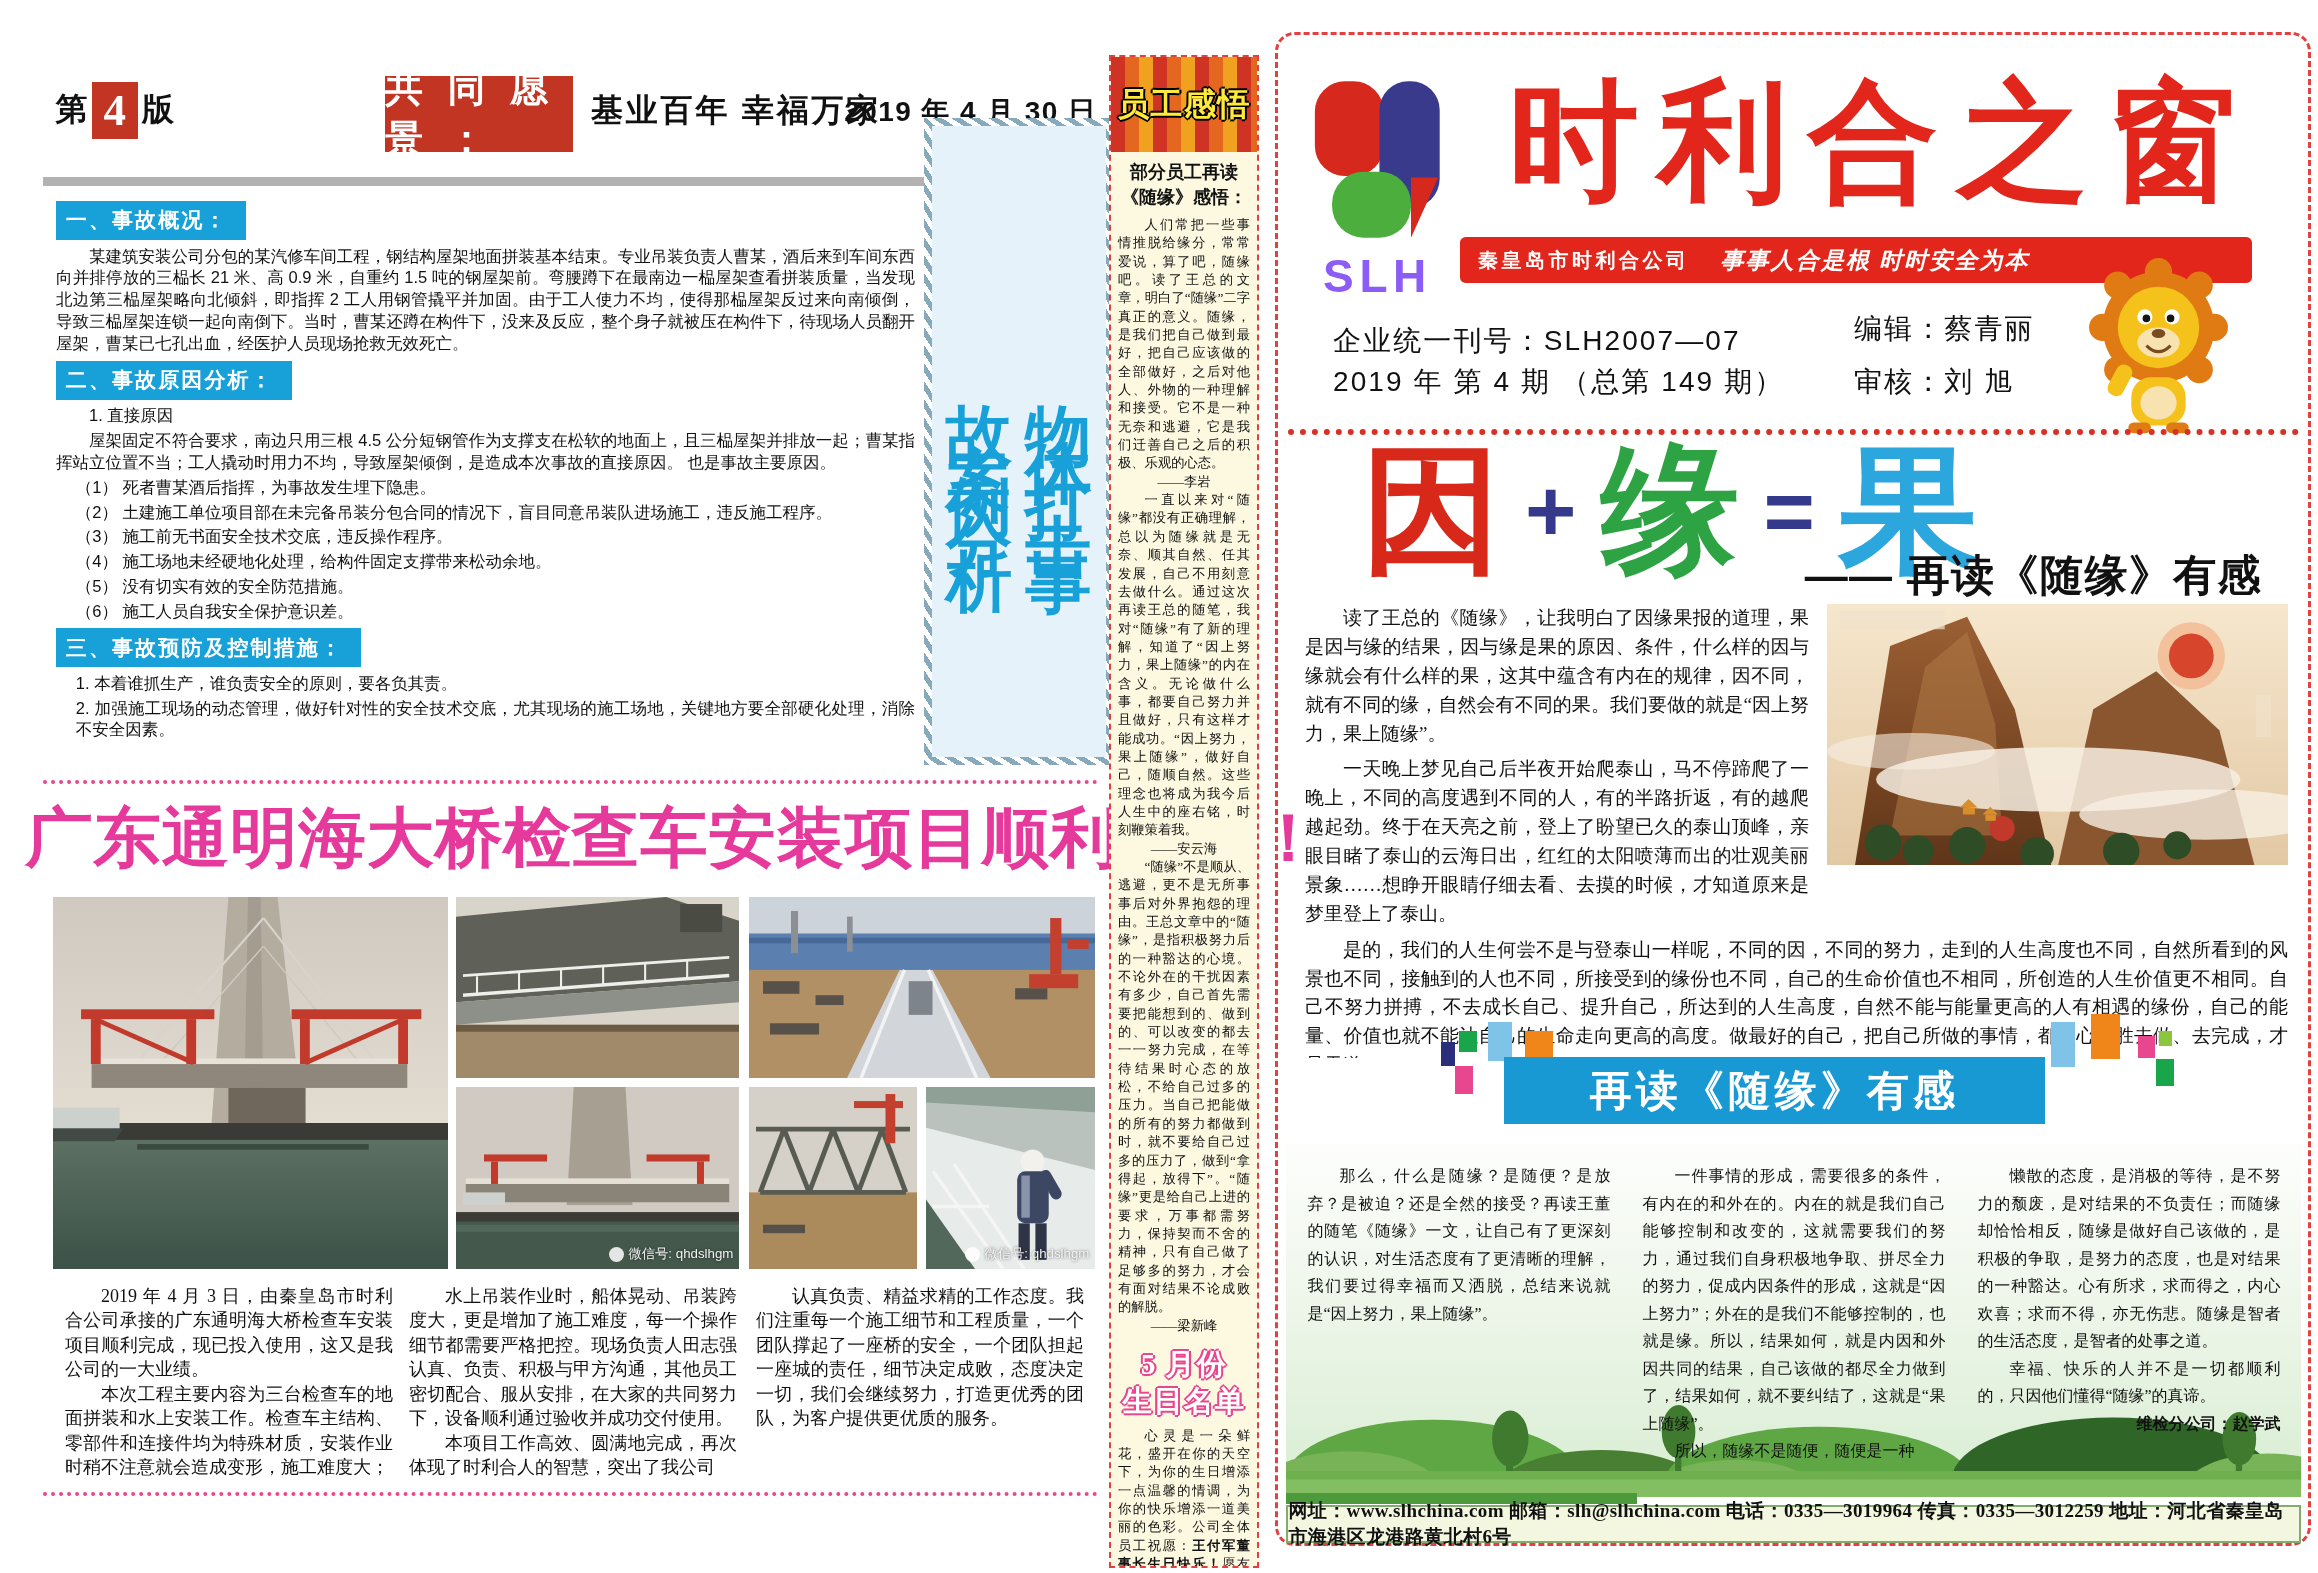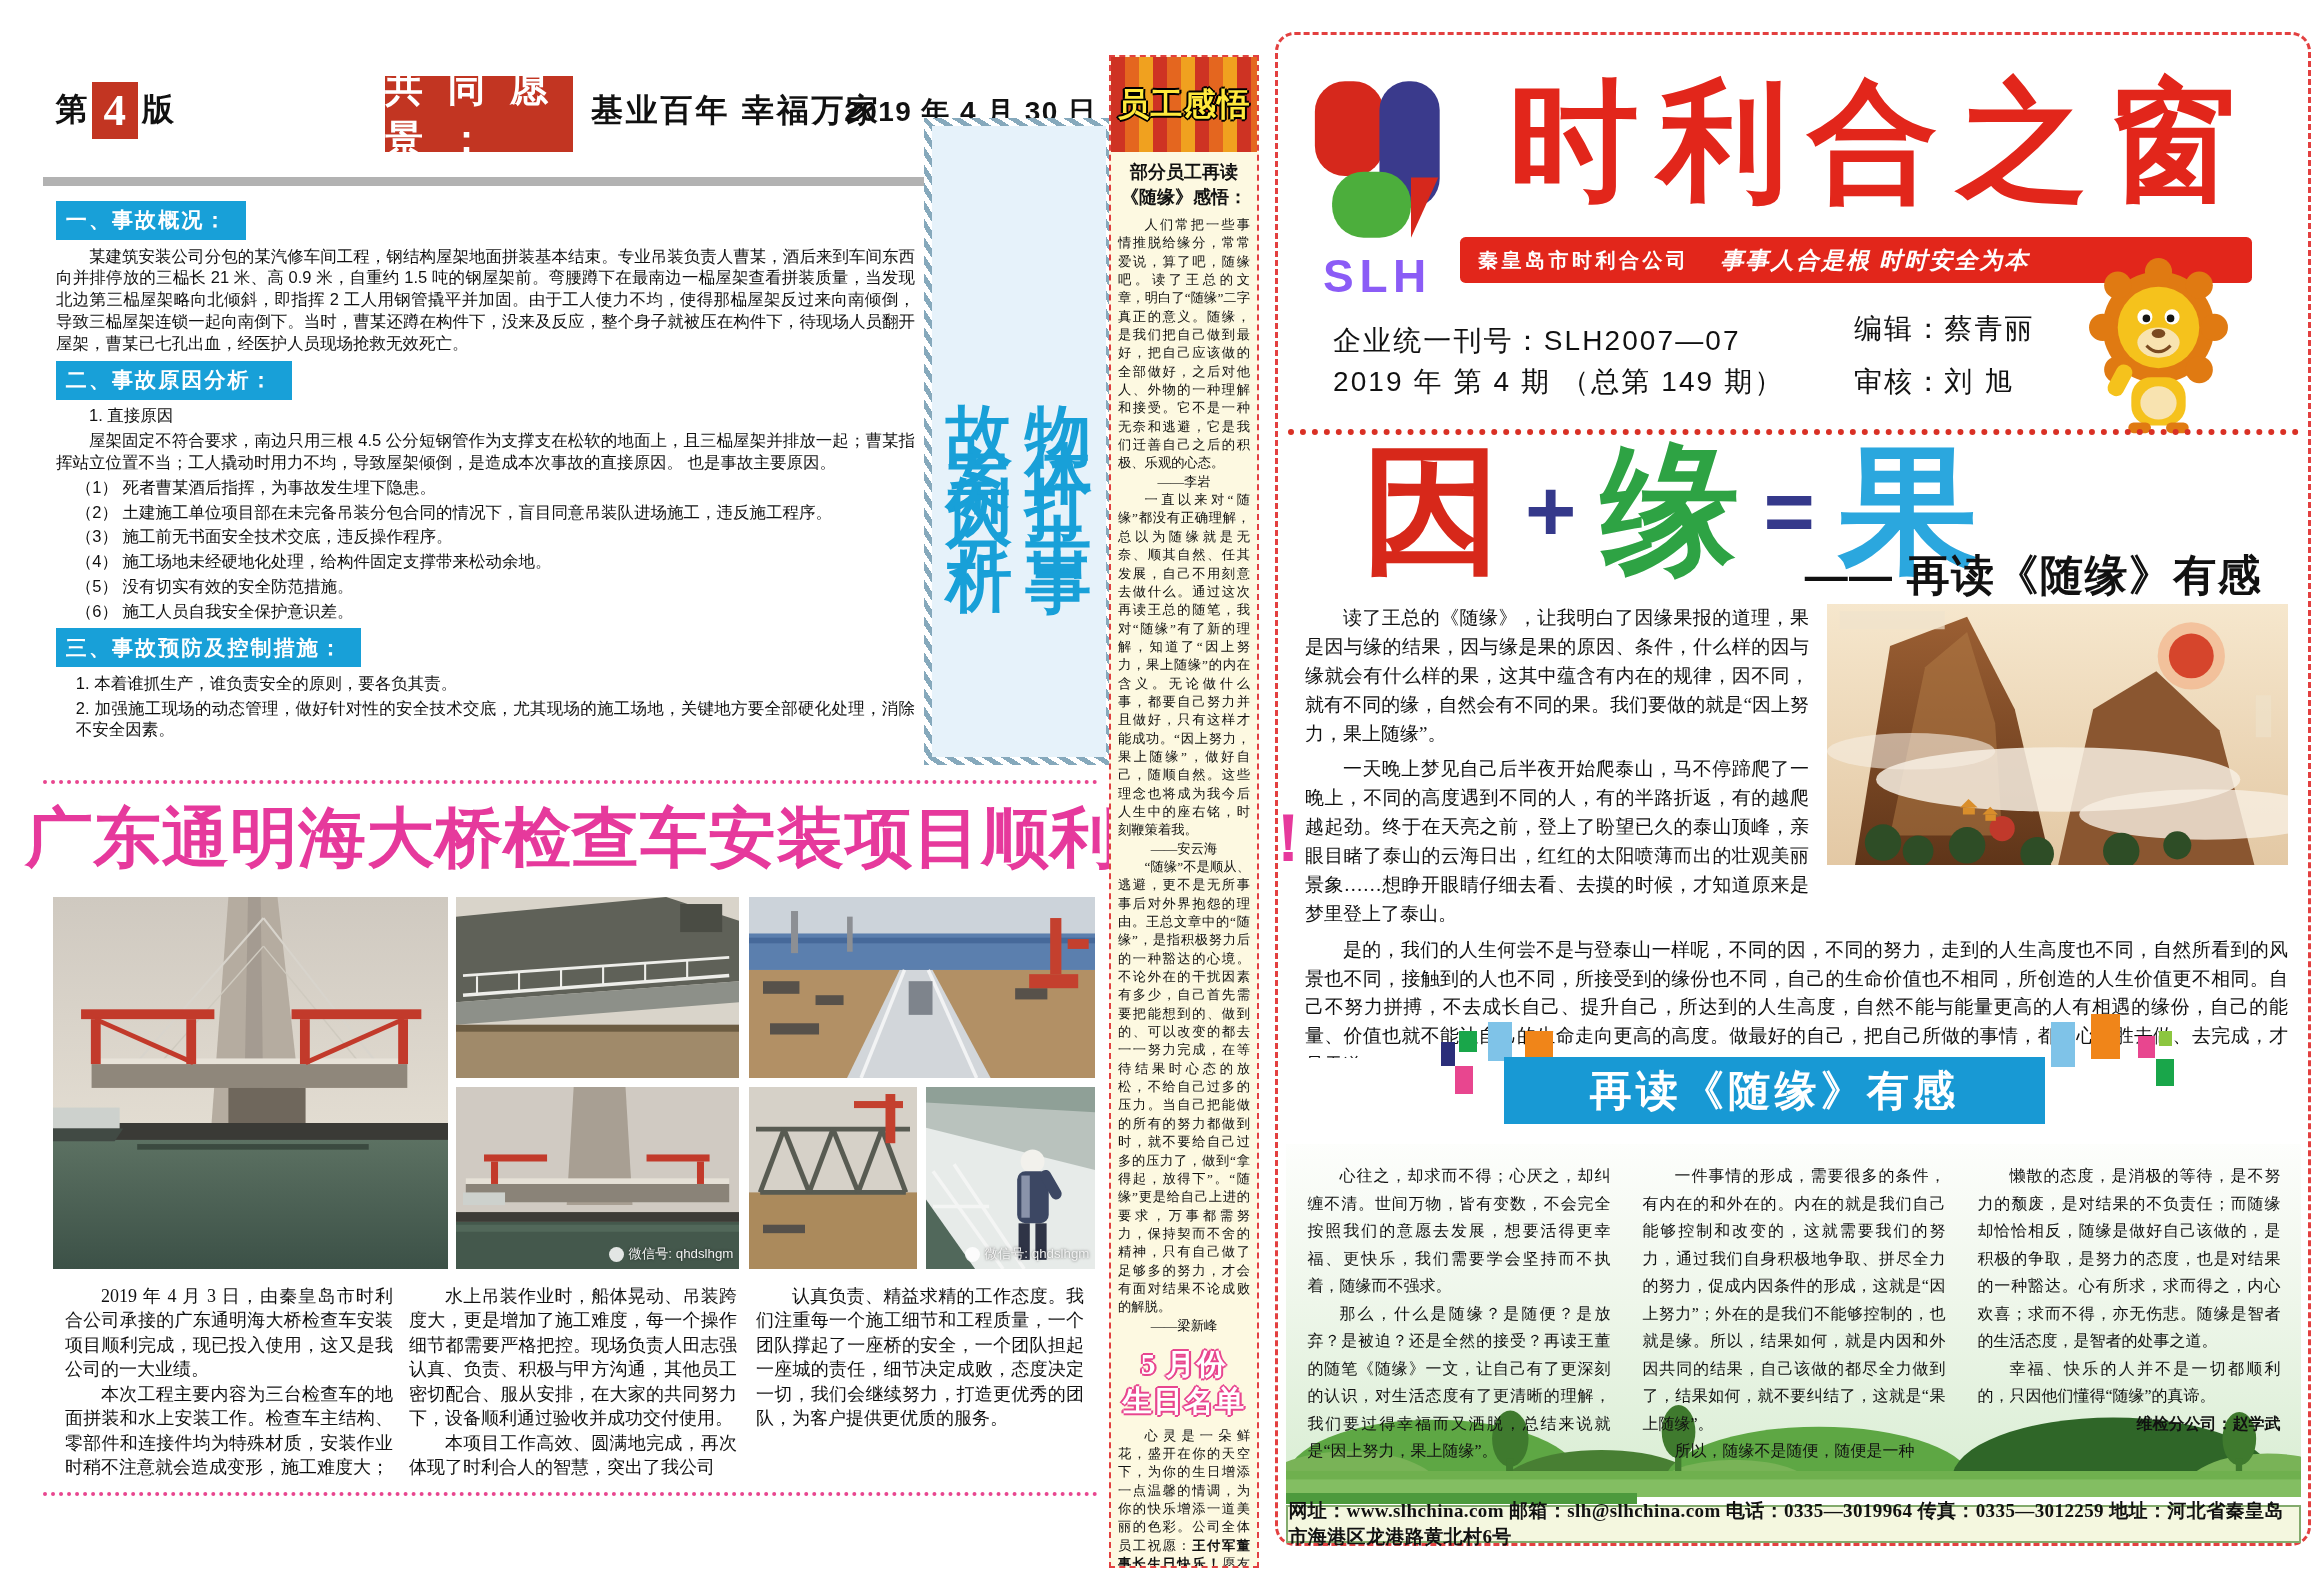--- a/index.html
+++ b/index.html
@@ -465,21 +465,20 @@
               <rect x="314" y="120" width="10" height="30"></rect>
             <ellipse cx="560" cy="82" rx="24" ry="38"></ellipse>
               <rect x="555" y="110" width="9" height="30"></rect>
             <ellipse cx="1360" cy="92" rx="24" ry="38"></ellipse>
               <rect x="1355" y="120" width="9" height="28"></rect>
           </g>
           <rect x="0" y="138" width="1448" height="37" fill="#6fb04e"></rect>
           <rect x="0" y="150" width="1448" height="25" fill="#8cc56b" opacity="0.7"></rect>
         </svg>
         <div class="gcol" style="left:21px;">
-          <p>心往之，却求而不得；心厌之，却纠缠不清。世间万物，皆有变数，不会完全按照我们的意愿去发展，想要活得更幸福、更快乐，我们需要学会坚持而不执着，随缘而不强求。</p>
           <p>那么，什么是随缘？是随便？是放弃？是被迫？还是全然的接受？再读王董的随笔《随缘》一文，让自己有了更深刻的认识，对生活态度有了更清晰的理解，我们要过得幸福而又洒脱，总结来说就是“因上努力，果上随缘”。</p>
         </div>
         <div class="gcol" style="left:356px;">
           <p>一件事情的形成，需要很多的条件，有内在的和外在的。内在的就是我们自己能够控制和改变的，这就需要我们的努力，通过我们自身积极地争取、拼尽全力的努力，促成内因条件的形成，这就是“因上努力”；外在的是我们不能够控制的，也就是缘。所以，结果如何，就是内因和外因共同的结果，自己该做的都尽全力做到了，结果如何，就不要纠结了，这就是“果上随缘”。</p>
           <p>所以，随缘不是随便，随便是一种</p>
         </div>
         <div class="gcol" style="left:691px;">
           <p>懒散的态度，是消极的等待，是不努力的颓废，是对结果的不负责任；而随缘却恰恰相反，随缘是做好自己该做的，是积极的争取，是努力的态度，也是对结果的一种豁达。心有所求，求而得之，内心欢喜；求而不得，亦无伤悲。随缘是智者的生活态度，是智者的处事之道。</p>
           <p>幸福、快乐的人并不是一切都顺利的，只因他们懂得“随缘”的真谛。</p>
           <p class="gsig">维检分公司：赵学武</p>

